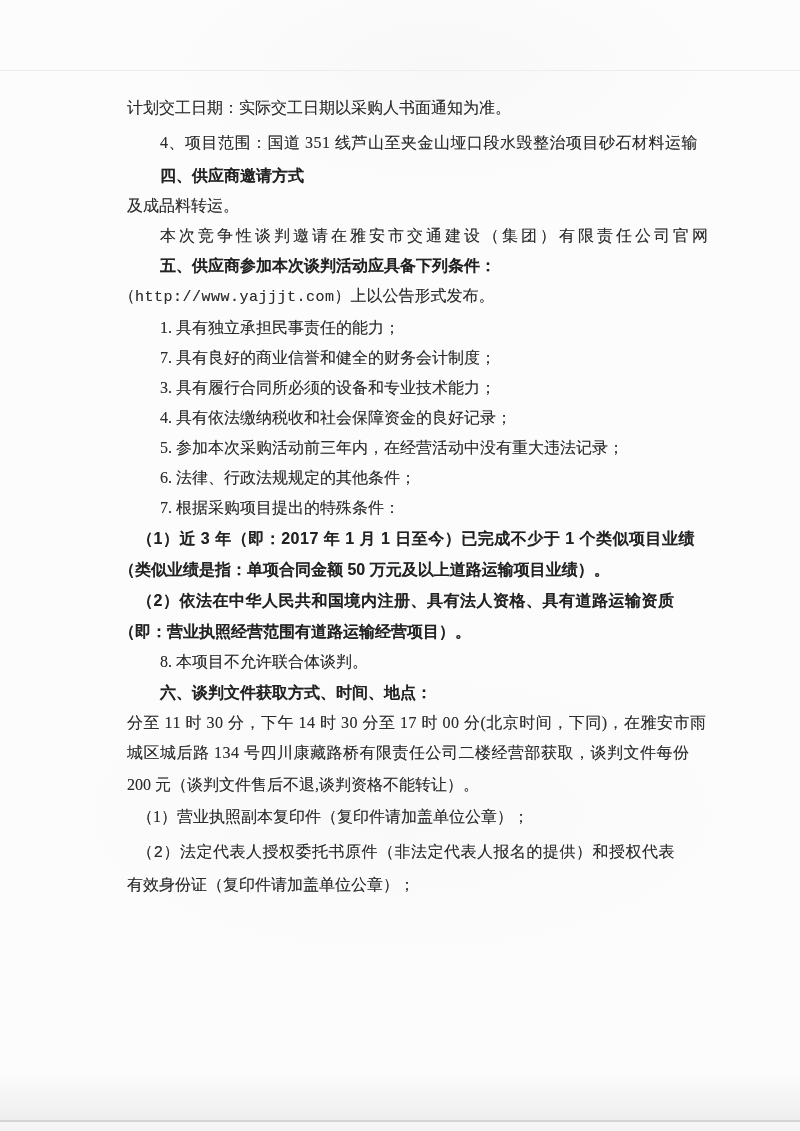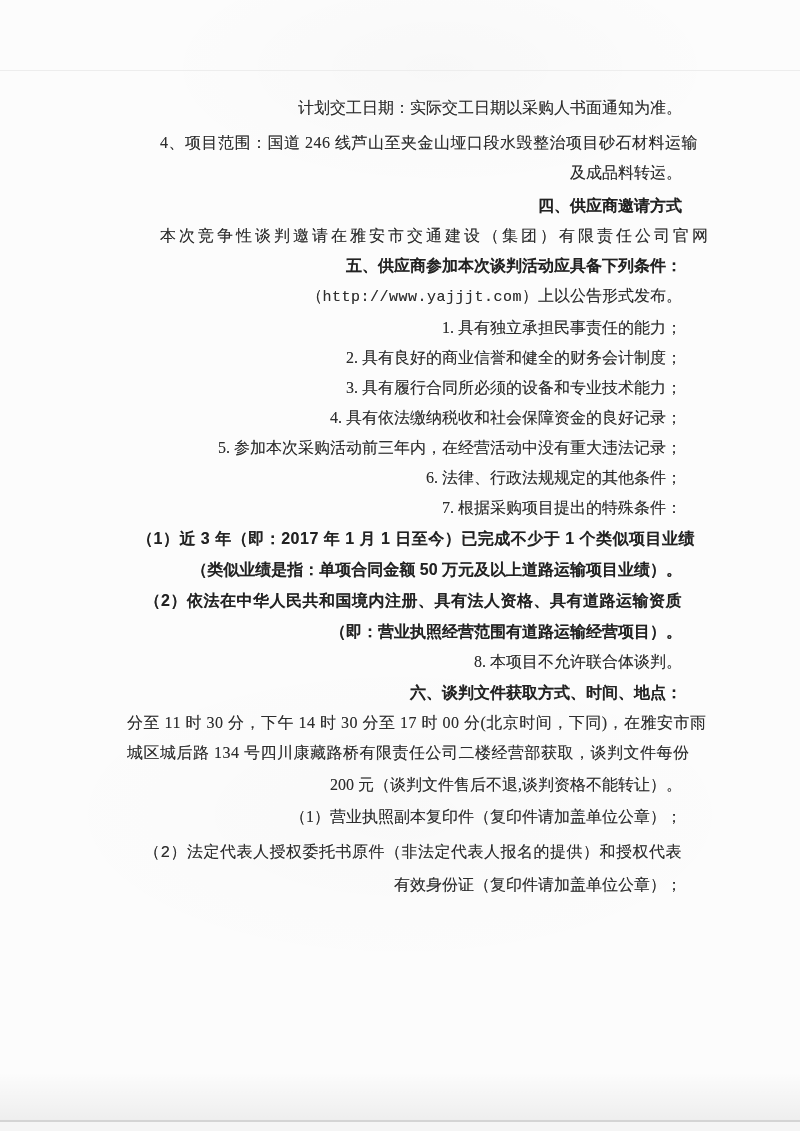--- a/index.html
+++ b/index.html
@@ -33,21 +33,20 @@
   .scan-bottom-tail{
     position:absolute;top:1122px;left:0;width:100%;height:9px;
     background:#f5f5f5;
   }
   .doc{
     position:absolute;top:0;left:0;right:0;
     padding:93px 118px 0 127px;
     color:#2d2d2d;
     font-size:16px;
     text-shadow:0 0 0.6px rgba(45,45,45,0.45);
-    text-align:right;
   }
   .line{
     height:30px;line-height:30px;
     white-space:nowrap;
   }
   .b{
     font-family:"Liberation Sans","DejaVu Sans",sans-serif;
     font-weight:700;
     color:#222222;
   }
@@ -69,30 +68,30 @@
 </style>
 </head>
 <body>
 
 <div class="page">
   <div class="scan-top-line"></div>
 
   <div class="doc">
     <div class="line">计划交工日期：实际交工日期以采购人书面通知为准。</div>
 
-    <div class="line ind sp-slight mt5">4、项目范围：国道 246 线芦山至夹金山垭口段水毁整治项目砂石材料运输</div>
+    <div class="line ind sp-slight mt5">4、项目范围：国道 351 线芦山至夹金山垭口段水毁整治项目砂石材料运输</div>
+    <div class="line ind b mt3">四、供应商邀请方式</div>
+
     <div class="line">及成品料转运。</div>
-
-    <div class="line ind b mt3">四、供应商邀请方式</div>
     <div class="line ind sp-wide">本次竞争性谈判邀请在雅安市交通建设（集团）有限责任公司官网</div>
     <div class="line ind b">五、供应商参加本次谈判活动应具备下列条件：</div>
 
     <div class="line hang"><span>（</span><span class="mono">http://www.yajjjt.com</span><span>）上以公告形式发布。</span></div>
     <div class="line ind mt2">1. 具有独立承担民事责任的能力；</div>
-    <div class="line ind">2. 具有良好的商业信誉和健全的财务会计制度；</div>
+    <div class="line ind">7. 具有良好的商业信誉和健全的财务会计制度；</div>
     <div class="line ind">3. 具有履行合同所必须的设备和专业技术能力；</div>
     <div class="line ind">4. 具有依法缴纳税收和社会保障资金的良好记录；</div>
     <div class="line ind">5. 参加本次采购活动前三年内，在经营活动中没有重大违法记录；</div>
     <div class="line ind">6. 法律、行政法规规定的其他条件；</div>
     <div class="line ind">7. 根据采购项目提出的特殊条件：</div>
 
     <div class="line ind-br b sp-slight mt1">（1）近 3 年（即：2017 年 1 月 1 日至今）已完成不少于 1 个类似项目业绩</div>
     <div class="line hang b mt1">（类似业绩是指：单项合同金额 50 万元及以上道路运输项目业绩）。</div>
     <div class="line ind-br b sp-slight mt1">（2）依法在中华人民共和国境内注册、具有法人资格、具有道路运输资质</div>
     <div class="line hang b mt1">（即：营业执照经营范围有道路运输经营项目）。</div>

